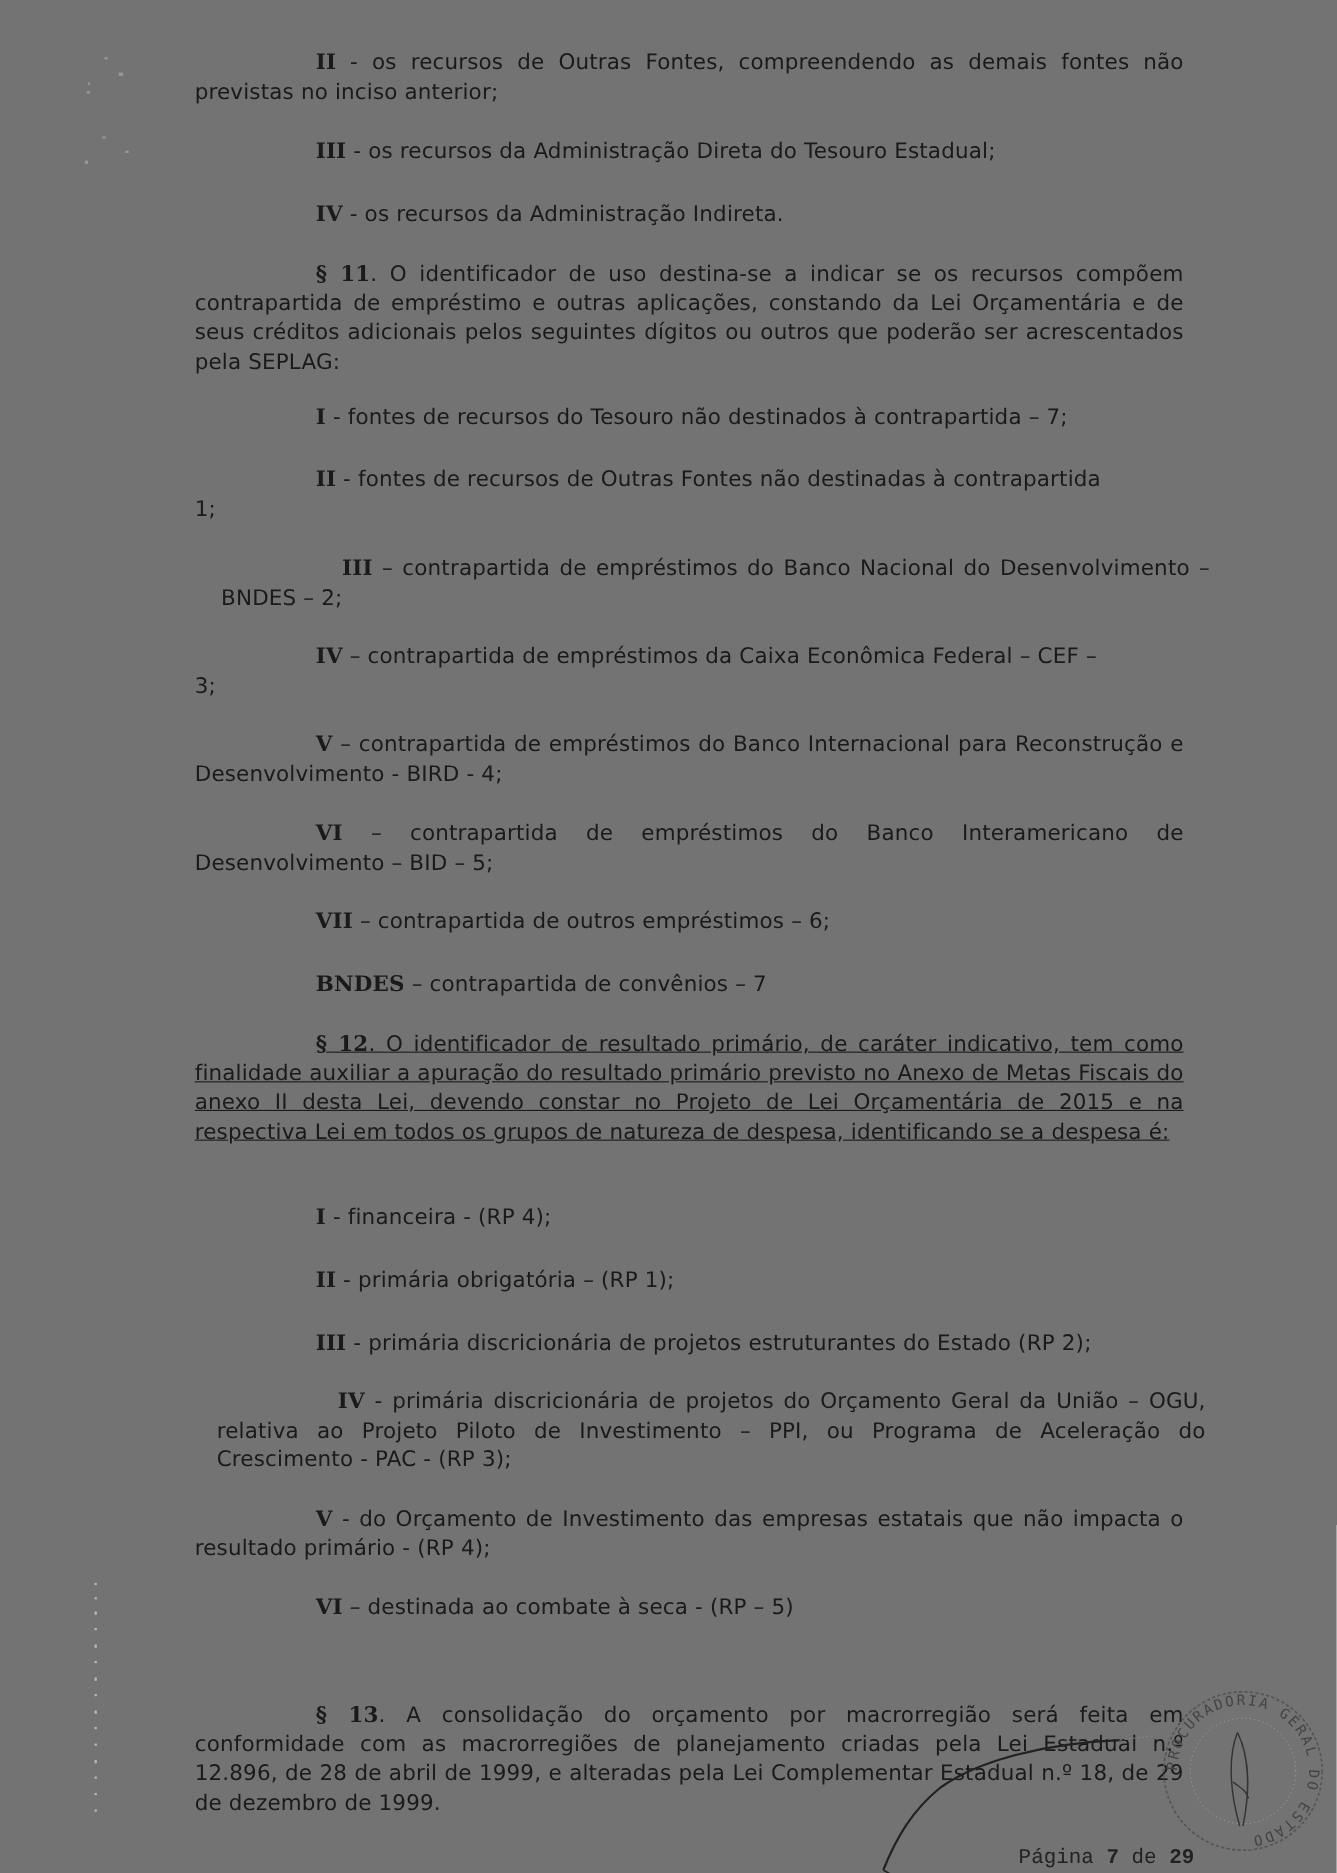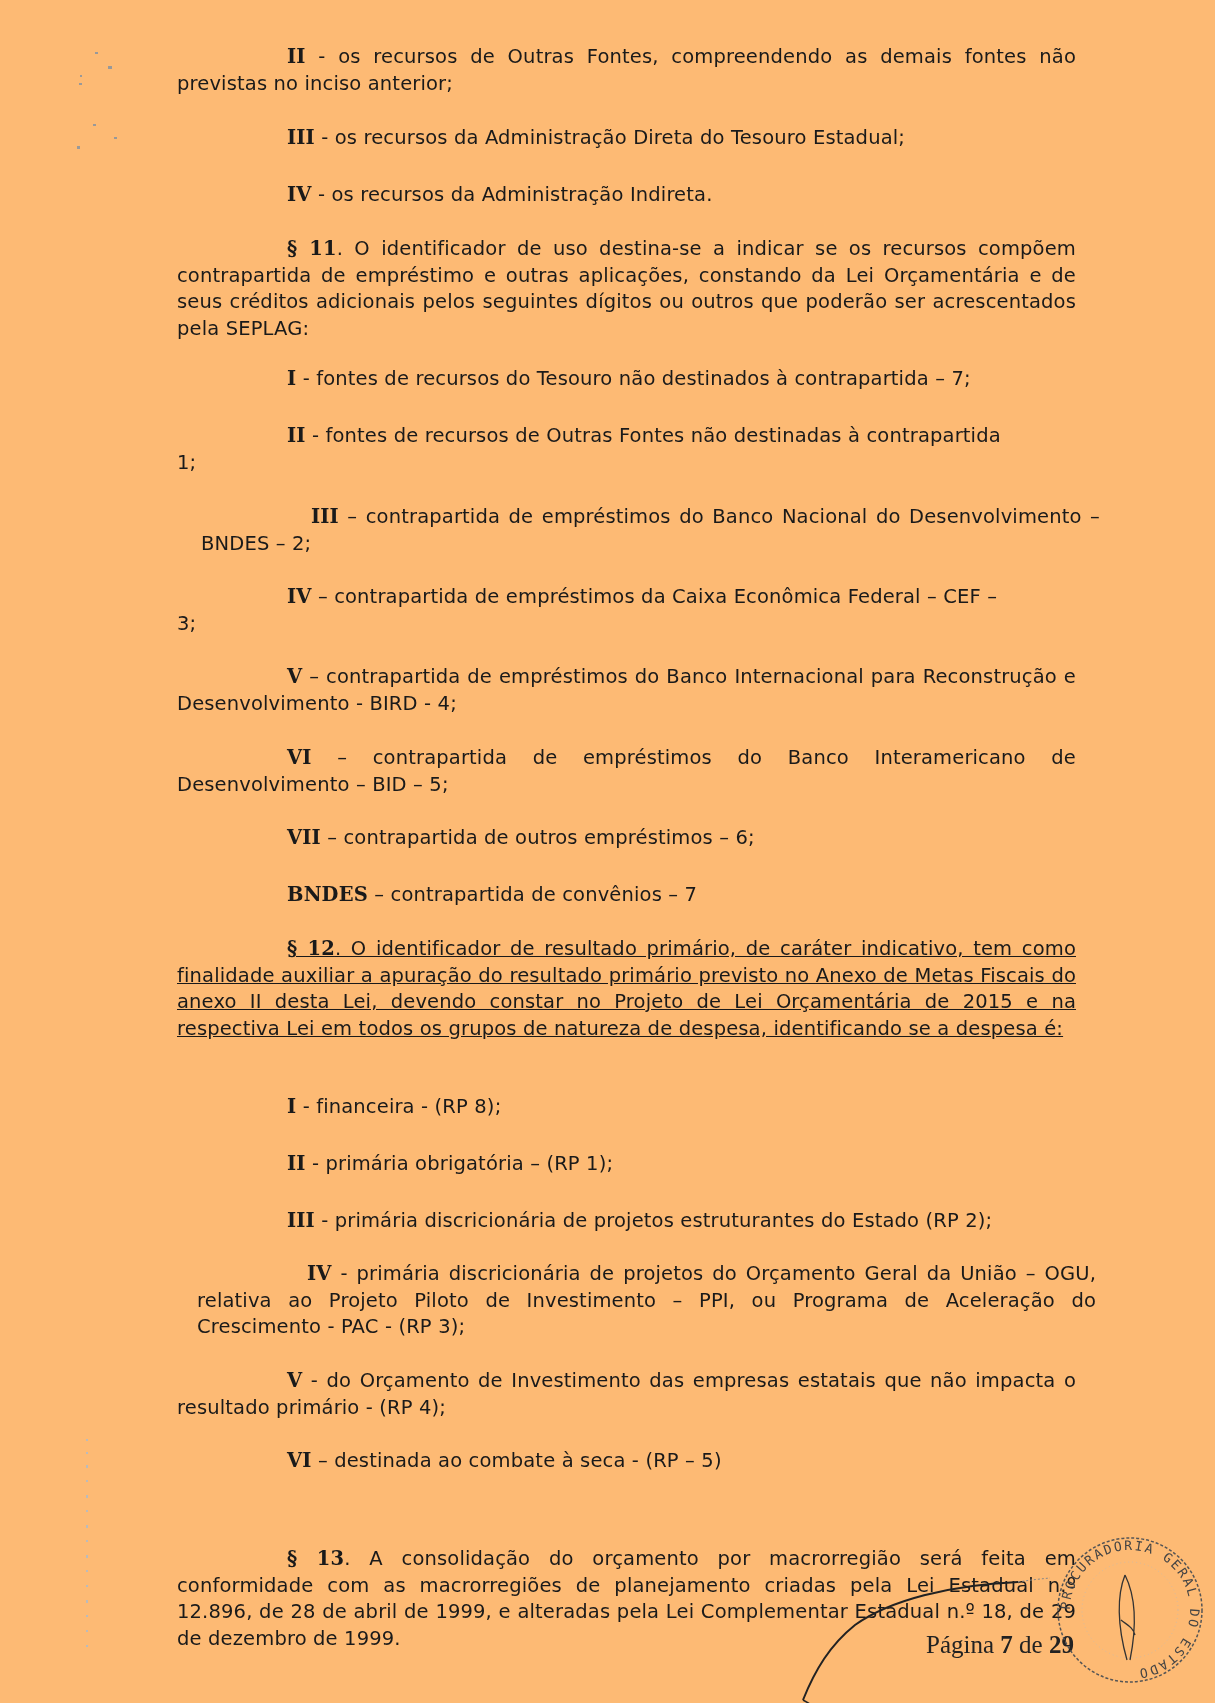--- a/index.html
+++ b/index.html
@@ -1,28 +1,28 @@
 <!DOCTYPE html>
 <html><head>
   <meta charset="utf-8">
   <style>
     html, body { margin: 0; padding: 0; background: #ffffff; }
     body { width: 1215px; height: 1703px; position: relative; overflow: hidden; color: #1a1a1a; }
-    .page { position: absolute; left: 0; top: 0; width: 1215px; height: 1703px; background: #fdba74; }
+    .page { position: absolute; left: 0; top: 0; width: 1215px; height: 1703px; background: #737373; }
     .text {
       position: absolute; left: 177px; width: 899px;
       font-family: "DejaVu Sans", sans-serif; font-size: 19.5px; line-height: 26.5px;
       letter-spacing: 0.15px;
     }
     .p { position: absolute; left: 0; width: 899px; text-align: justify; text-align-last: left; }
     .lbl { font-family: "DejaVu Serif", serif; font-weight: bold; }
     .indent { display: inline-block; width: 110px; }
     .footer {
-      position: absolute; left: 926px; top: 1631px;
-      font-family: Liberation Serif, serif; font-size: 25px; color: #222;
+      position: absolute; left: 926px; top: 1678px;
+      font-family: Liberation Mono, monospace; font-size: 19px; color: #222;
     }
     .footer b { font-weight: bold; }
     .scribble { position: absolute; left: 0; top: 0; }
     .marks { position: absolute; left: 0; top: 0; }
   </style>
 </head>
 <body>
 
 <div class="page">
 
@@ -99,21 +99,21 @@
       <span class="indent"></span><span class="lbl">VII</span><span> – contrapartida de outros empréstimos – 6;</span>
     </div>
     <div class="p" style="top:882px;">
       <span class="indent"></span><span class="lbl">BNDES</span><span> – contrapartida de convênios – 7</span>
     </div>
 
     <div class="p" style="top:936px;text-decoration:underline;">
       <span class="indent"></span><span class="lbl">§ 12</span><span>. O identificador de resultado primário, de caráter indicativo, tem como finalidade auxiliar a apuração do resultado primário previsto no Anexo de Metas Fiscais do anexo II desta Lei, devendo constar no Projeto de Lei Orçamentária de 2015 e na respectiva Lei em todos os grupos de natureza de despesa, identificando se a despesa é:</span>
     </div>
     <div class="p" style="top:1094px;">
-      <span class="indent"></span><span class="lbl">I</span><span> - financeira - (RP 8);</span>
+      <span class="indent"></span><span class="lbl">I</span><span> - financeira - (RP 4);</span>
     </div>
     <div class="p" style="top:1151px;">
       <span class="indent"></span><span class="lbl">II</span><span> - primária obrigatória – (RP 1);</span>
     </div>
     <div class="p" style="top:1208px;">
       <span class="indent"></span><span class="lbl">III</span><span> - primária discricionária de projetos estruturantes do Estado (RP 2);</span>
     </div>
     <div class="p" style="top:1261px;margin-left:20px;">
       <span class="indent"></span><span class="lbl">IV</span><span> - primária discricionária de projetos do Orçamento Geral da União – OGU, relativa ao Projeto Piloto de Investimento – PPI, ou Programa de Aceleração do Crescimento - PAC - (RP 3);</span>
     </div>

